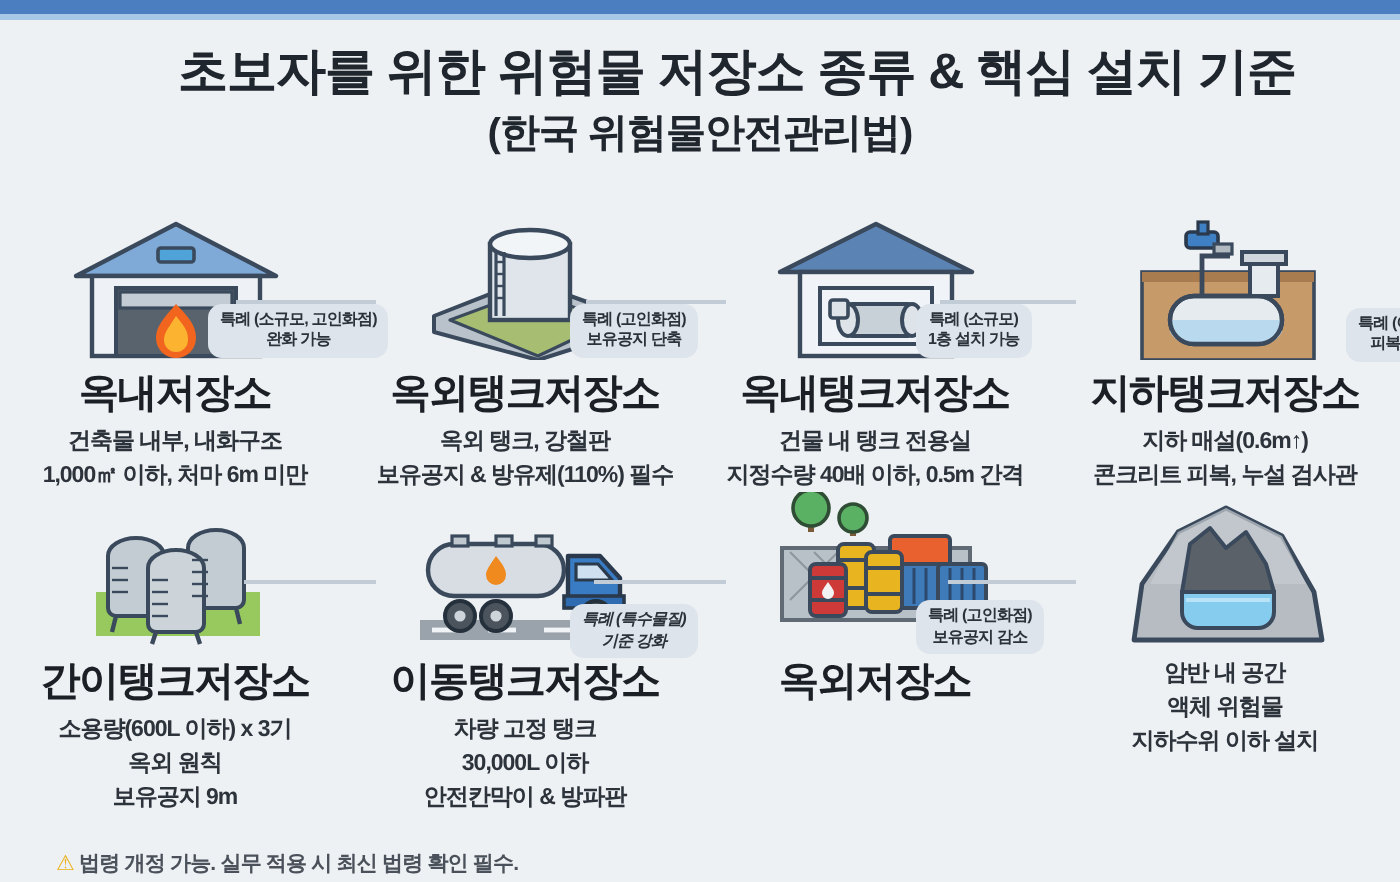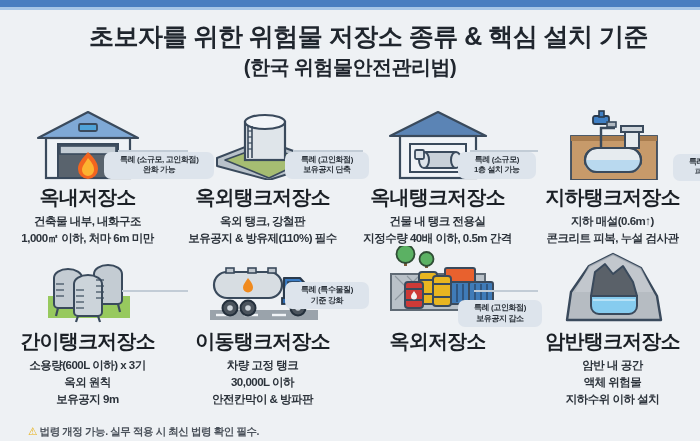--- a/index.html
+++ b/index.html
@@ -23,21 +23,21 @@
 
   .art{height:72px;position:relative;display:flex;align-items:flex-end;justify-content:center;}
   .art svg{display:block;}
 
   .card-title{font-size:20px;font-weight:bold;color:#1b2026;letter-spacing:-0.8px;margin-top:6px;line-height:1.1;}
   .card-desc{font-size:11.5px;font-weight:bold;color:#2c333b;letter-spacing:-0.5px;line-height:1.45;margin-top:5px;}
   .card-desc div{white-space:nowrap;}
 
   .badge{
     position:absolute;background:#dde4ec;color:#2b323a;
-    border-radius:7px;padding:3px 16px;font-size:8px;font-weight:bold;
+    border-radius:7px;padding:3px 6px;font-size:8px;font-weight:bold;
     line-height:1.3;letter-spacing:-0.4px;white-space:nowrap;text-align:center;z-index:5;
   }
   .connector{position:absolute;height:1.5px;background:#c2ccd6;z-index:1;}
 
   .footer{
     position:absolute;bottom:2px;left:0;width:700px;text-align:left;
     font-size:10.5px;font-weight:bold;color:#4a515a;letter-spacing:-0.4px;margin-left:28px;
   }
   .footer .warn{color:#e8b117;}
 </style>
@@ -218,21 +218,21 @@
           <path d="M84 30 h11 l7 8 H84z" fill="#cfe0f0" stroke="#2a3a4c" stroke-width="1.6"></path>
           <rect x="78" y="46" width="30" height="6" fill="#2f6bb0" stroke="#2a3a4c" stroke-width="1.8"></rect>
           <circle cx="26" cy="56" r="7.5" fill="#4b545d" stroke="#24303c" stroke-width="2"></circle>
           <circle cx="26" cy="56" r="2.8" fill="#cdd4da"></circle>
           <circle cx="44" cy="56" r="7.5" fill="#4b545d" stroke="#24303c" stroke-width="2"></circle>
           <circle cx="44" cy="56" r="2.8" fill="#cdd4da"></circle>
           <circle cx="94" cy="56" r="7.5" fill="#4b545d" stroke="#24303c" stroke-width="2"></circle>
           <circle cx="94" cy="56" r="2.8" fill="#cdd4da"></circle>
         </svg>
       </div>
-      <div class="badge" style="left:110px;top:30px;">
+      <div class="badge" style="left:110px;top:50px;font-style:italic;">
         <span>특례 (특수물질)</span><br>
         <span>기준 강화</span>
       </div>
       <div class="card-title">이동탱크저장소</div>
       <div class="card-desc">
         <div>차량 고정 탱크</div>
         <div>30,000L 이하</div>
         <div>안전칸막이 &amp; 방파판</div>
       </div>
     </div>
@@ -297,21 +297,20 @@
     <div class="card">
       <div class="art">
         <svg width="112" height="72" viewBox="0 0 112 72">
           <path d="M56 2 L84 16 L100 44 L104 68 L10 68 L14 40 L32 14 Z" fill="#b6bcc2" stroke="#3a4a5c" stroke-width="2.4" stroke-linejoin="round"></path>
           <path d="M56 2 L84 16 L96 40 L18 40 L32 14 Z" fill="#c7ccd1" opacity="0.7"></path>
           <path d="M38 20 L48 12 L56 22 L66 14 L76 30 L80 44 L34 44 Z" fill="#5a6169" stroke="#3a4a5c" stroke-width="2" stroke-linejoin="round"></path>
           <path d="M34 44 h46 v10 a8 8 0 0 1 -8 8 H42 a8 8 0 0 1 -8 -8z" fill="#86ccef" stroke="#3a4a5c" stroke-width="2"></path>
           <line x1="36" y1="48" x2="78" y2="48" stroke="#b9e3f7" stroke-width="2"></line>
         </svg>
       </div>
-      <div class="card-title">암반탱크저장소</div>
       <div class="card-desc">
         <div>암반 내 공간</div>
         <div>액체 위험물</div>
         <div>지하수위 이하 설치</div>
       </div>
     </div>
   </div>
 </div>
 
 <div class="footer">

